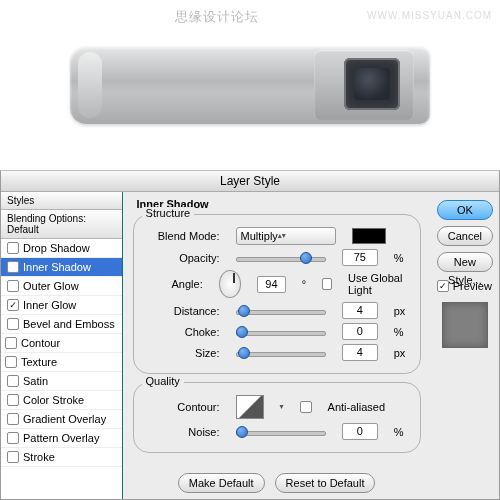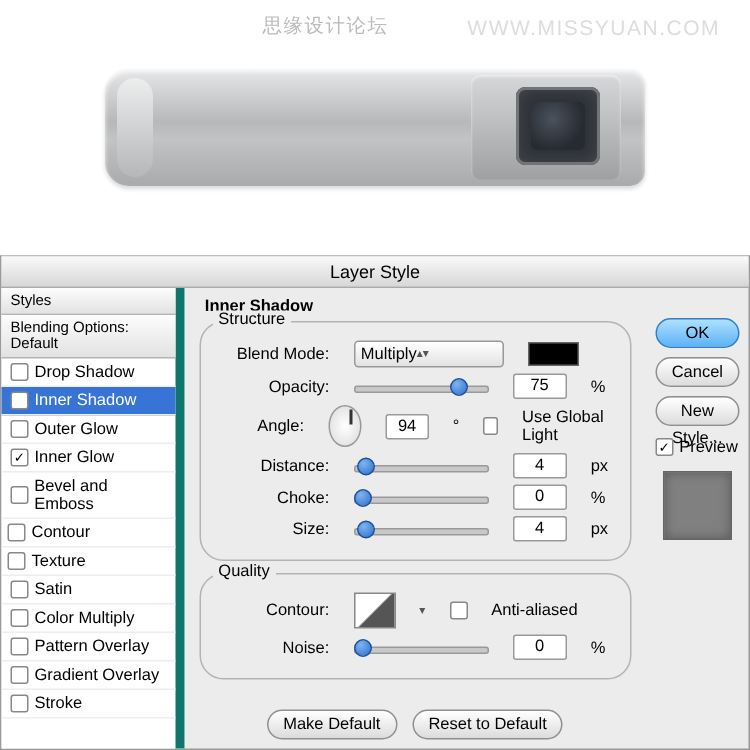--- a/index.html
+++ b/index.html
@@ -1,28 +1,28 @@
 <!DOCTYPE html>
 <html><head>
 <meta charset="utf-8">
 <style>
 *{box-sizing:border-box;margin:0;padding:0;font-family:"Lucida Grande",Arial,sans-serif;font-size:11px;color:#000}
 body{background:#fff;width:500px;height:500px;overflow:hidden}
 .topimg{height:170px;display:flex;align-items:center;justify-content:center;position:relative}
 .wm1{position:absolute;top:8px;left:175px;font-size:13px;color:#bbb;letter-spacing:1px}
-.wm2{position:absolute;top:10px;right:20px;font-size:14px;color:#ddd;letter-spacing:1px}
+.wm2{position:absolute;top:10px;right:8px;font-size:10px;color:#ddd;letter-spacing:1px}
 .device{width:360px;height:78px;background:linear-gradient(#e6e7e9,#b7b8ba 45%,#c2c3c5 60%,#a9aaab);border-radius:16px 10px 10px 16px;position:relative;box-shadow:inset 0 2px 3px rgba(255,255,255,.8),0 2px 3px rgba(0,0,0,.15)}
 .device::before{content:"";position:absolute;left:8px;top:6px;width:24px;height:66px;background:linear-gradient(#eceded,#b6b7b9);border-radius:12px}
 .box{position:absolute;right:16px;top:4px;width:100px;height:70px;background:linear-gradient(#d6d7d9,#9fa0a2);border-radius:6px;box-shadow:inset 0 1px 2px rgba(255,255,255,.7)}
 .lens{position:absolute;right:14px;top:8px;width:56px;height:52px;background:#2f3238;border-radius:6px;box-shadow:inset 0 0 0 2px #717377,inset 0 0 12px rgba(255,255,255,.15)}
 .lens::after{content:"";position:absolute;left:10px;top:10px;right:10px;bottom:10px;background:radial-gradient(circle at 40% 35%,#4a525d,#262a31 70%);border-radius:4px}
 .dialog{border:1px solid #9a9a9a;border-top:1px solid #bfbfbf;background:#ececec}
 .titlebar{height:21px;background:linear-gradient(#f9f9f9,#d7d7d7);border-bottom:1px solid #aaa;text-align:center;line-height:21px;font-size:12px}
 .dbody{display:flex}
-.left{width:156px;border-right:6px solid #0f766e;background:#fff}
+.left{width:156px;border-right:1px solid #0f766e;background:#fff}
 .lhdr{background:linear-gradient(#fdfdfd,#e2e2e2);border-bottom:1px solid #b4b4b4;padding:3px 6px;font-size:10px}
 .lrow{display:flex;align-items:center;gap:4px;padding:3px 4px 3px 6px;border-bottom:1px solid #eee}
 .lrow.sub{padding-left:4px}
 .lrow.sel{background:#3874d6;color:#fff}
 .lrow.sel span{color:#fff}
 .chk{width:12px;height:12px;border:1px solid #888;border-radius:2px;background:#fff;display:inline-flex;align-items:center;justify-content:center;font-size:9px;color:#000;line-height:1}
 .center{flex:1;padding:6px 10px}
 .group{border:1px solid #b4b4b4;border-radius:16px;padding:8px;margin-bottom:8px;position:relative}
 .gtitle{position:absolute;top:-8px;left:8px;background:#ececec;padding:0 4px;font-size:11px}
 .row{display:flex;align-items:center;margin:4px 0;gap:16px}
@@ -33,21 +33,21 @@
 .slider{flex:1;height:14px;position:relative}
 .slider::before{content:"";position:absolute;left:0;right:0;top:6px;height:3px;background:#c8c8c8;border:1px solid #999;border-radius:2px}
 .thumb{position:absolute;top:1px;width:12px;height:12px;background:radial-gradient(circle at 35% 30%,#7db4f2,#2e6fc7);border:1px solid #1b4f9c;border-radius:50%}
 .numin{width:36px;height:17px;border:1px solid #999;background:#fff;text-align:center;line-height:15px;border-radius:2px}
 .unit{width:18px}
 .dial{width:28px;height:28px;border:1px solid #999;border-radius:50%;background:radial-gradient(#fff,#d9d9d9);position:relative}
 .dial::after{content:"";position:absolute;left:13px;top:2px;width:2px;height:10px;background:#333}
 .contour{width:28px;height:24px;border:1px solid #888;background:linear-gradient(135deg,#fff 48%,#555 52%);display:inline-block}
 .btn{height:20px;padding:0 10px;background:linear-gradient(#fff,#dcdcdc);border:1px solid #8f8f8f;border-radius:10px;line-height:18px;display:inline-block;text-align:center}
 .btns{display:flex;gap:10px;justify-content:center;margin-top:20px}
-.right{width:70px;padding:20px 6px;display:flex;flex-direction:column;gap:6px;align-items:stretch}
+.right{width:70px;padding:8px 6px;display:flex;flex-direction:column;gap:6px;align-items:stretch}
 .btn.ok{background:linear-gradient(#aee0ff,#5cb3f5);border-color:#2f7fce}
 .prevrow{display:flex;align-items:center;gap:4px;margin-top:2px}
 .prevbox{width:46px;height:46px;background:#808080;border:1px solid #666;margin:4px auto;box-shadow:inset 0 0 8px rgba(0,0,0,.3)}
 </style>
 </head>
 <body>
 
 <div class="topimg">
   <div class="wm1">思缘设计论坛</div>
   <div class="wm2">WWW.MISSYUAN.COM</div>
@@ -92,29 +92,29 @@
           <div class="lrow sub">
             <span class="chk"></span>
             <span>Texture</span>
           </div>
           <div class="lrow">
             <span class="chk"></span>
             <span>Satin</span>
           </div>
           <div class="lrow">
             <span class="chk"></span>
-            <span>Color Multiply</span>
+            <span>Color Stroke</span>
+          </div>
+          <div class="lrow">
+            <span class="chk"></span>
+            <span>Gradient Overlay</span>
           </div>
           <div class="lrow">
             <span class="chk"></span>
             <span>Pattern Overlay</span>
-          </div>
-          <div class="lrow">
-            <span class="chk"></span>
-            <span>Gradient Overlay</span>
           </div>
           <div class="lrow">
             <span class="chk"></span>
             <span>Stroke</span>
           </div>
         </div>
     </div>
 
     <div class="center">
       <div class="gtitle" style="position:static;font-weight:bold;margin-bottom:4px">Inner Shadow</div>

